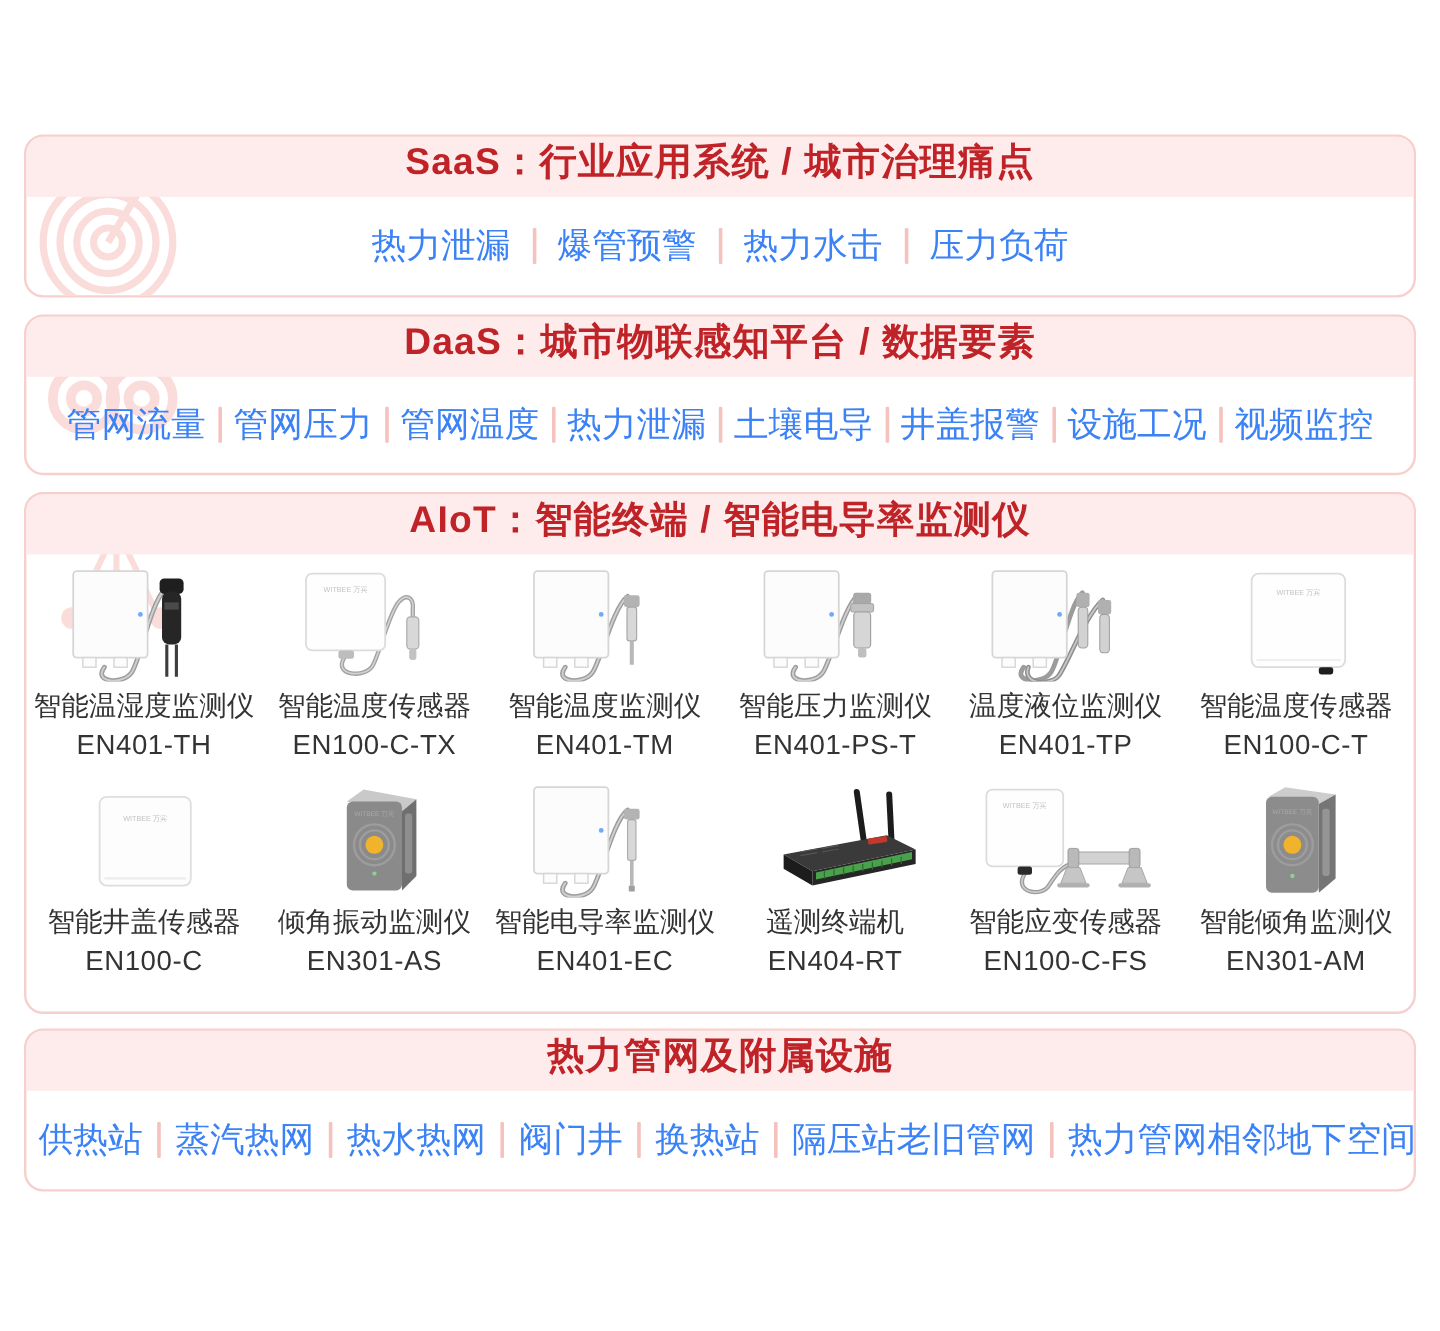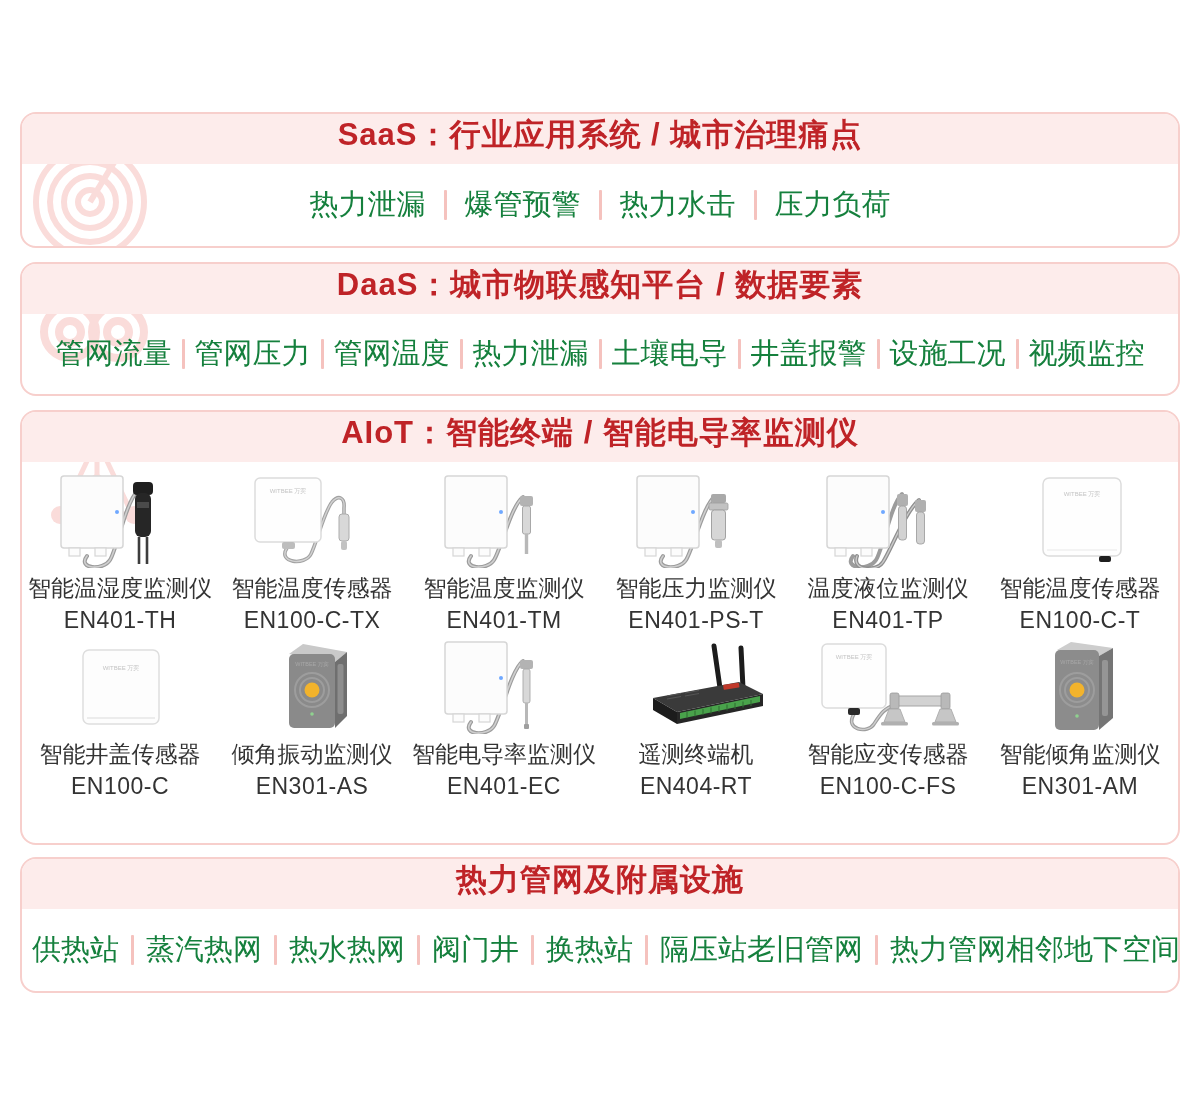--- a/index.html
+++ b/index.html
@@ -13,33 +13,33 @@
   .section-header {
     position:relative; z-index:2; height:50px; background:#fdeceb;
     display:flex; align-items:flex-start; justify-content:center;
   }
   .section-title {
     font-size:31px; font-weight:bold; color:#bf2327; letter-spacing:1px; white-space:nowrap;
   }
   .section-body {
     position:relative; z-index:2; display:flex; align-items:center; justify-content:center;
   }
-  .items { display:flex; align-items:center; justify-content:center; font-size:29px; color:#15803d; white-space:nowrap; }
+  .items { display:flex; align-items:center; justify-content:center; font-size:29px; color:#3b82f6; white-space:nowrap; }
   .sep { width:3px; height:30px; background:#f5c2be; border-radius:1px; margin:0 14px; flex:0 0 auto; }
   .saas-items .sep { margin:0 18px; }
   .daas-items .sep { margin:0 10px; }
   .pipeline-items .sep { margin:0 12px; }
 
   .watermark { position:absolute; z-index:1; pointer-events:none; }
 
   
   .device-grid {
     position:relative; z-index:2;
     display:grid; grid-template-columns:repeat(6,1fr);
-    padding:8px 2px 0 2px; 
+    padding:8px 2px 0 2px; row-gap:14px;
   }
   .device { display:flex; flex-direction:column; align-items:center; }
   .device-img { height:98px; display:flex; align-items:flex-end; justify-content:center; margin-bottom:4px; }
   .device-name { font-size:23px; color:#333333; line-height:32px; white-space:nowrap; }
   .device-model { font-size:23px; color:#333333; line-height:32px; letter-spacing:0.5px; }
 
   svg { display:block; }
   .brand-txt { font-size:6px; fill:#c3c3c3; }
 </style>
 </head>

